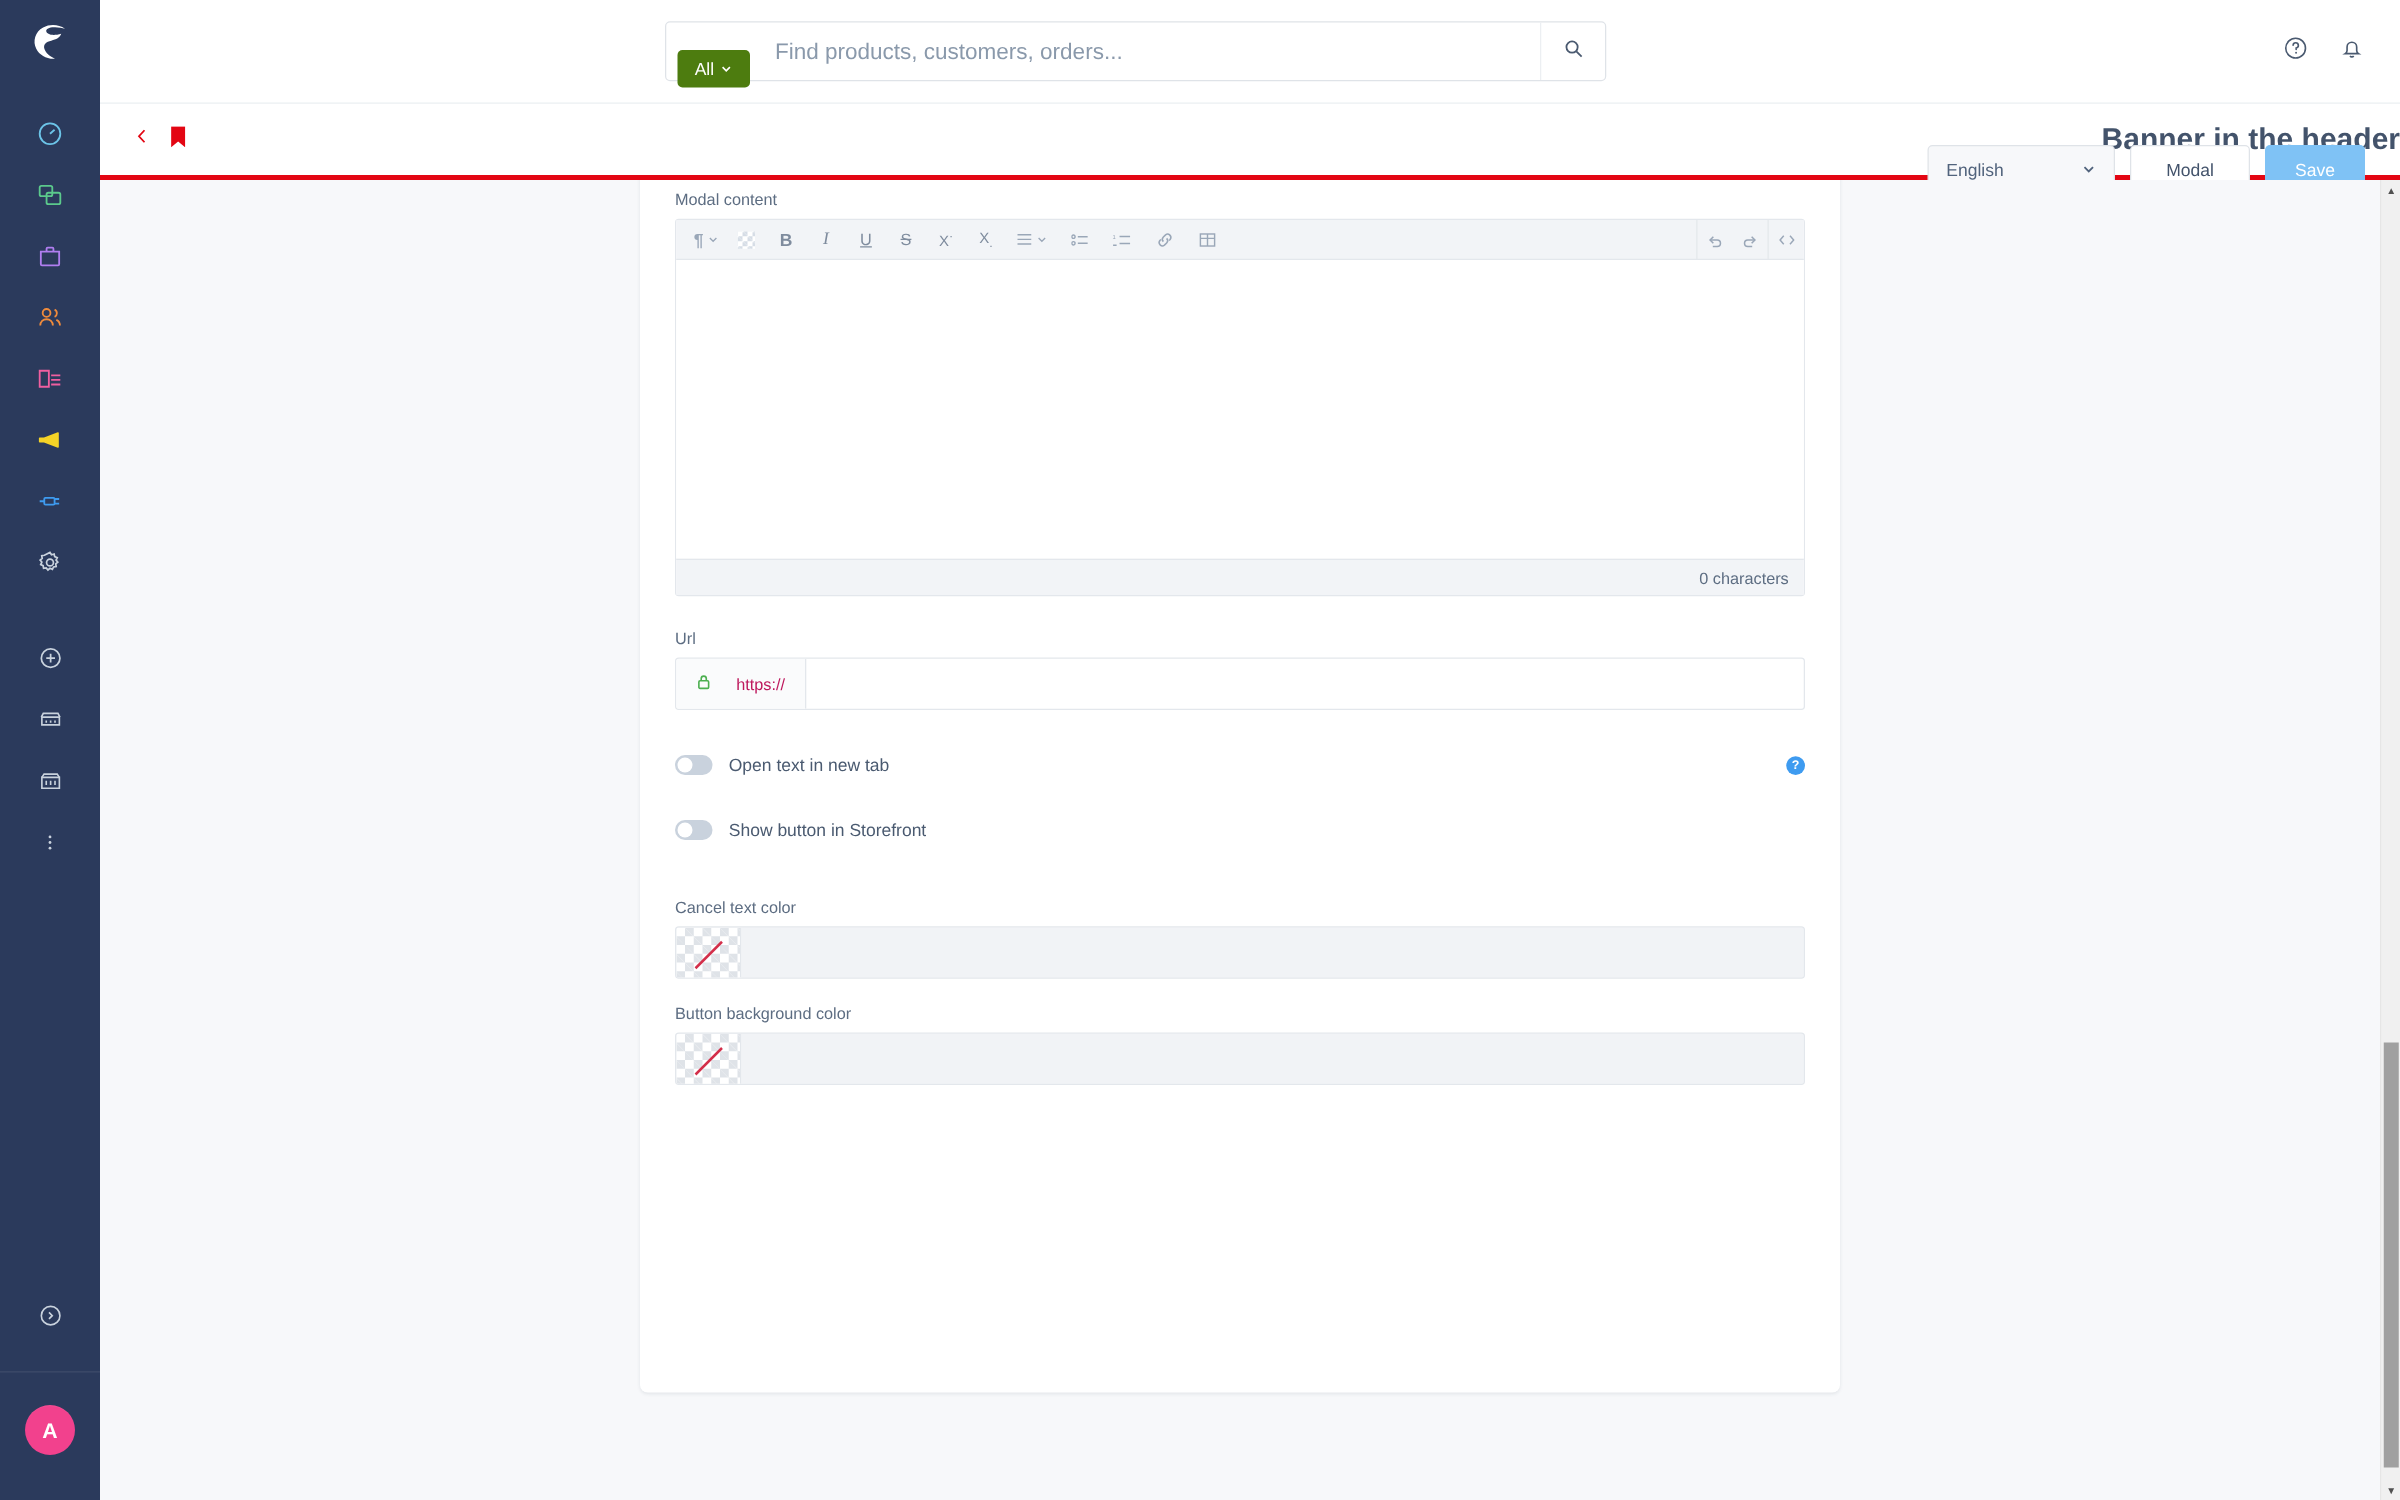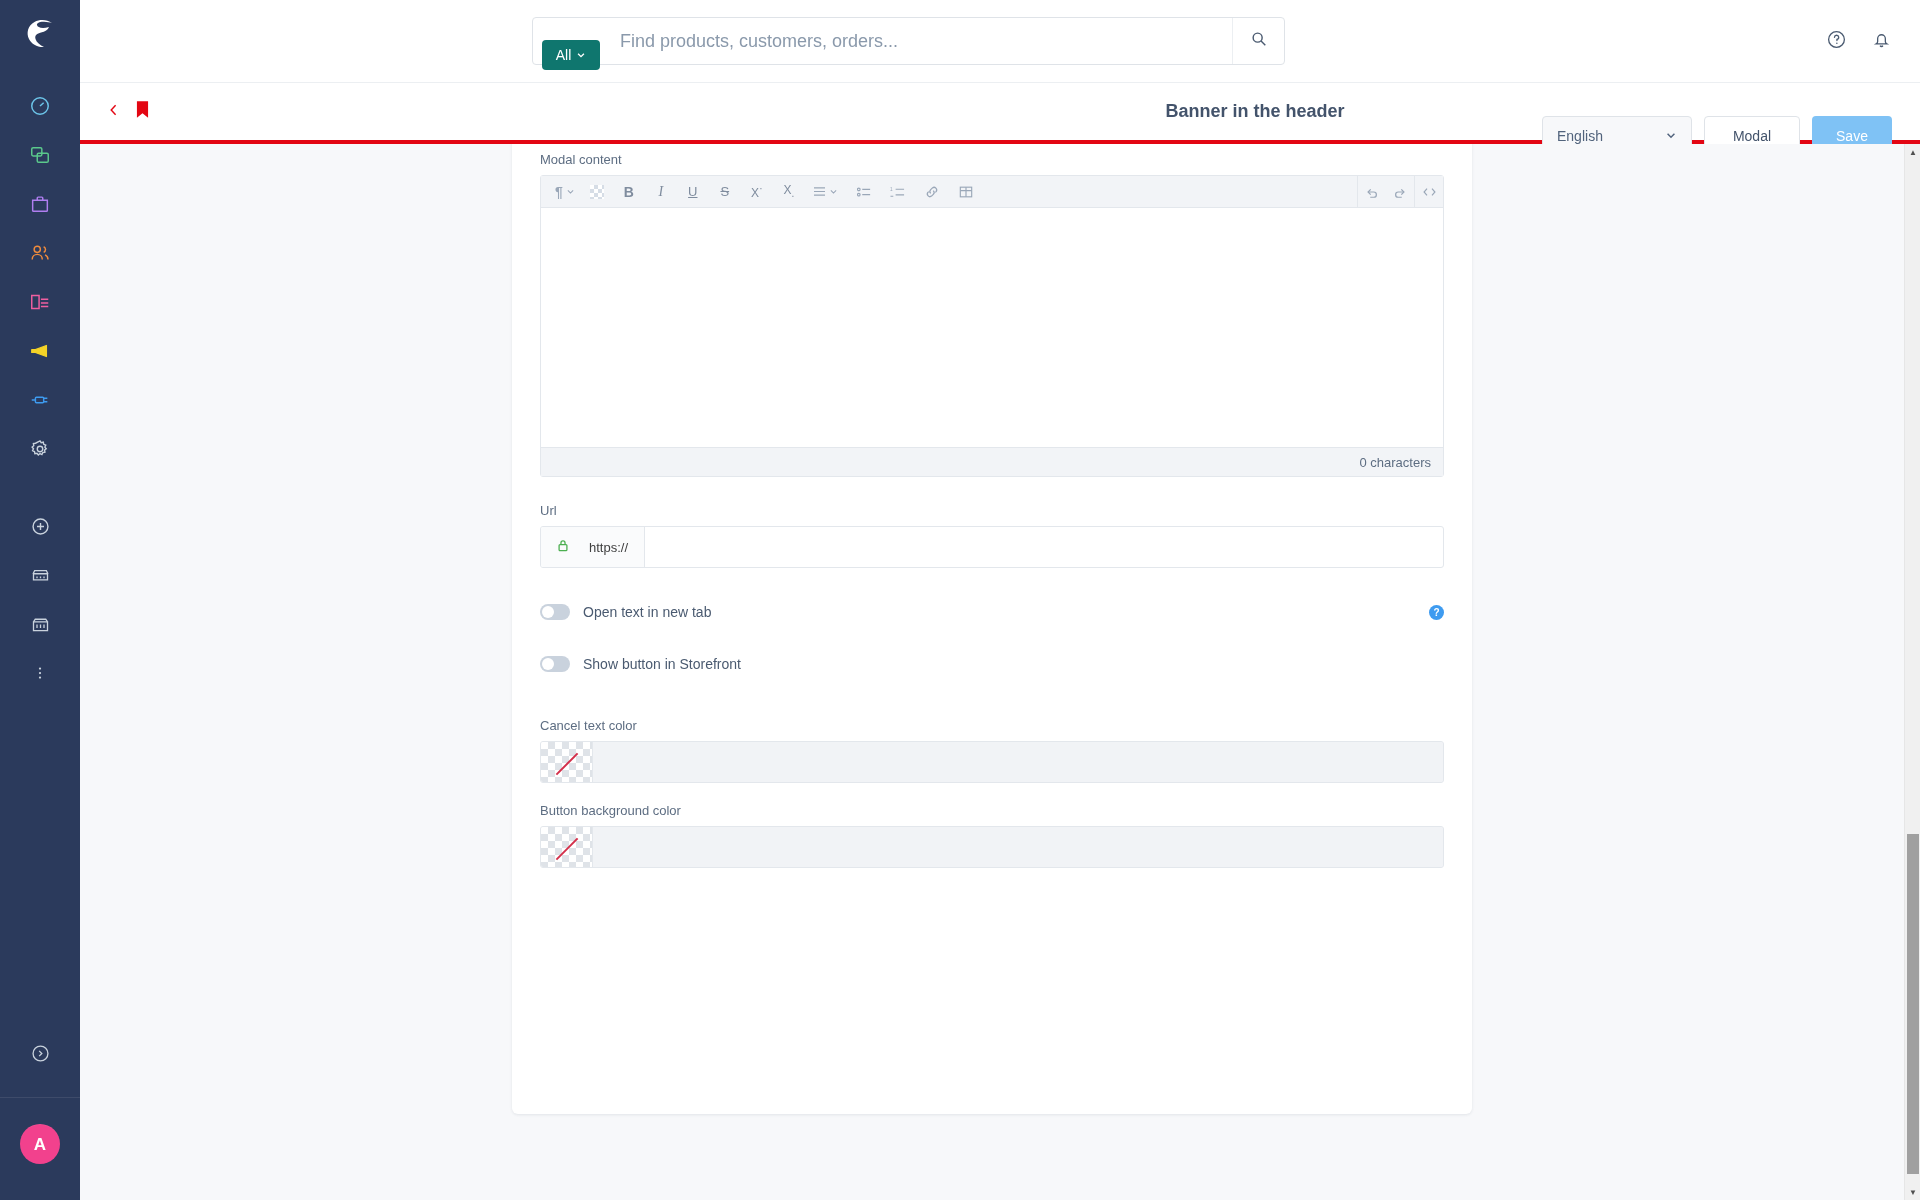--- a/index.html
+++ b/index.html
@@ -54,21 +54,21 @@
   .search-box {
     position: absolute; left: 452px; top: 17px;
     width: 753px; height: 48px;
     border: 1px solid #dfe3e8; border-radius: 4px;
     background: #ffffff;
     display: flex; align-items: center;
   }
   .search-scope {
     margin-left: 9px;
     width: 58px; height: 30px;
-    background: #0f766e; border-radius: 4px;
+    background: #4d7c0f; border-radius: 4px;
     color: #ffffff; font-size: 14px;
     display: flex; align-items: center; justify-content: center; gap: 5px;
     cursor: pointer;
     margin-top: 28px;
   }
   .search-input {
     flex: 1 1 auto; border: none; outline: none;
     font-size: 18px; color: #5b6b7f; margin-left: 20px;
     font-family: "Liberation Sans", sans-serif;
     background: transparent;
@@ -87,22 +87,22 @@
 
   
   .pageheader {
     height: 58px; background: #ffffff;
     border-top: 1px solid #eceff2;
     display: flex; align-items: center; position: relative;
   }
   .ph-left { display: flex; align-items: center; gap: 14px; margin-left: 26px; }
   .ph-title {
     position: absolute; left: 0; right: 0;
-    text-align: center; padding-left: 510px;
-    font-size: 18px; font-weight: bold; color: #43536b;
+    text-align: right; padding-left: 510px;
+    font-size: 24px; font-weight: bold; color: #43536b;
     pointer-events: none;
   }
   .ph-right {
     position: absolute; right: 28px;
     display: flex; align-items: center; gap: 12px; margin-top: 48px;
   }
   .lang-select {
     width: 150px; height: 40px;
     border: 1px solid #dfe3e8; border-radius: 4px;
     background: #f7f8fa; color: #51637c; font-size: 14px;
@@ -171,21 +171,21 @@
   
   .input-group {
     display: flex; height: 42px;
     border: 1px solid #e3e7ec; border-radius: 3px; overflow: hidden;
     background: #ffffff;
   }
   .input-prefix {
     width: 52px; background: #fafbfc;
     border-right: 1px solid #e3e7ec;
     display: flex; align-items: center; justify-content: center; gap: 20px;
-    color: #404040; font-size: 13px;
+    color: #be185d; font-size: 13px;
   }
   .input-prefix.wide { width: 104px; }
   .input-plain {
     flex: 1 1 auto; border: none; outline: none; padding: 0 12px;
     font-size: 14px; color: #3b4b60;
     font-family: "Liberation Sans", sans-serif; background: transparent;
   }
 
   
   .input-flat {

